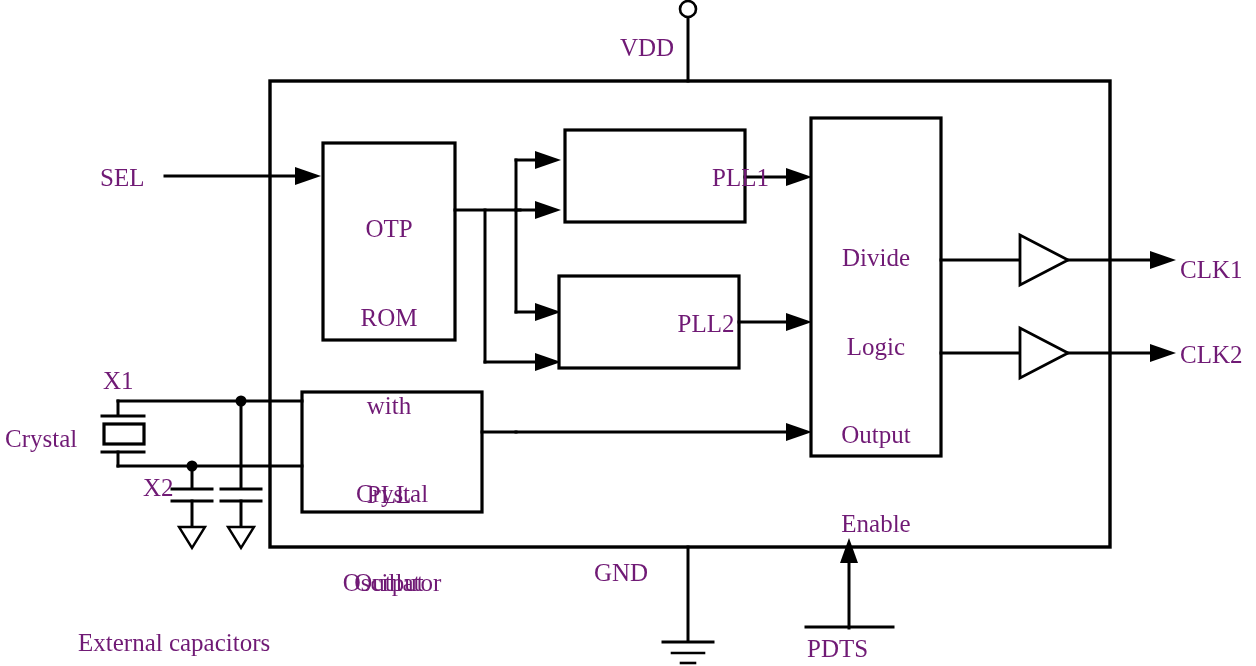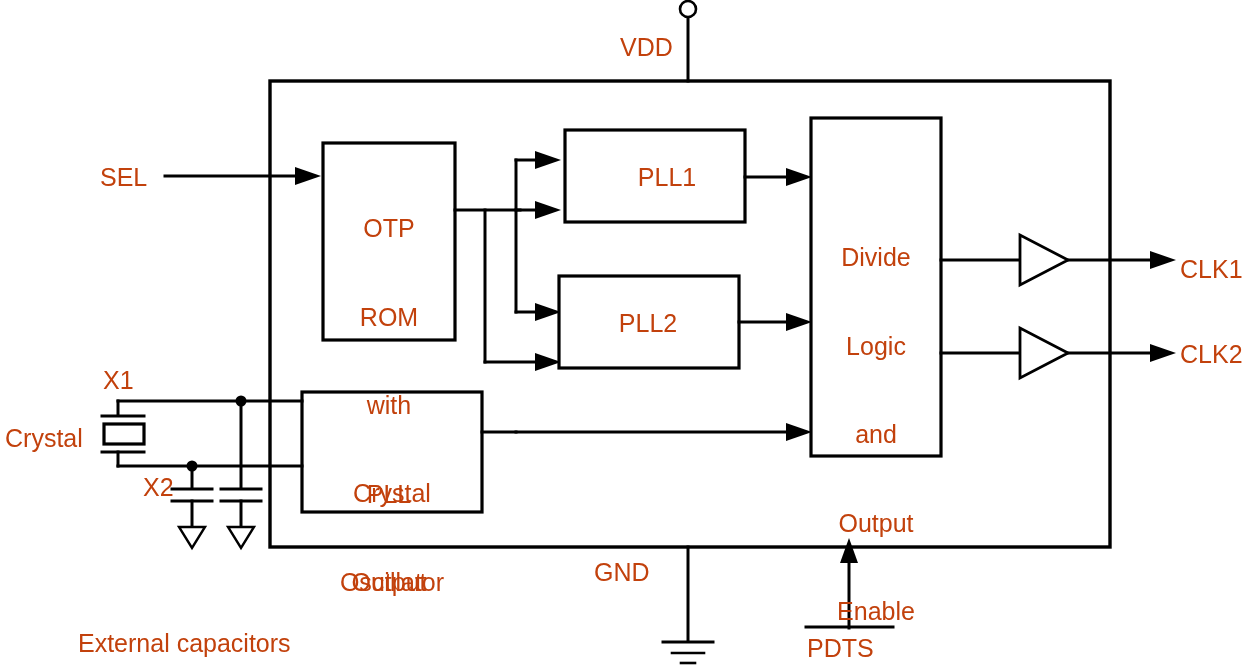--- a/index.html
+++ b/index.html
@@ -64,22 +64,22 @@
     stroke-linejoin: miter;
   }
   .gndtri {
     fill: #ffffff;
     stroke: #000000;
     stroke-width: 2.4;
     stroke-linejoin: miter;
   }
   .lbl {
     position: absolute;
-    font-family: Liberation Sans, sans-serif;
-    color: #c2410c;
+    font-family: Liberation Serif, serif;
+    color: #701a75;
     white-space: pre;
     line-height: 1.18;
   }
   .lbl-block {
     font-size: 25px;
     text-align: center;
   }
   .lbl-pin {
     font-size: 25px;
   }
@@ -187,28 +187,27 @@
   </svg>
 
   <div class="lbl lbl-block" style="left:323px; top:155px; width:132px;">
     <div>OTP</div>
     <div>ROM</div>
     <div>with</div>
     <div>PLL</div>
     <div>Output</div>
   </div>
 
-  <div class="lbl lbl-block" style="left:565px; top:163px; width:204px;">PLL1</div>
-
-  <div class="lbl lbl-block" style="left:534px; top:309px; width:180px;padding-left:24px;">PLL2</div>
+  <div class="lbl lbl-block" style="left:565px; top:163px; width:204px;text-align:right;">PLL1</div>
+
+  <div class="lbl lbl-block" style="left:592px; top:309px; width:180px;padding-left:24px;">PLL2</div>
 
   <div class="lbl lbl-block" style="left:811px; top:184px; width:130px;">
     <div>Divide</div>
     <div>Logic</div>
-    <div>and</div>
     <div>Output</div>
     <div>Enable</div>
     
   </div>
 
   <div class="lbl lbl-block" style="left:302px; top:420px; width:180px;">
     <div>Crystal</div>
     <div>Oscillator</div>
   </div>
 

